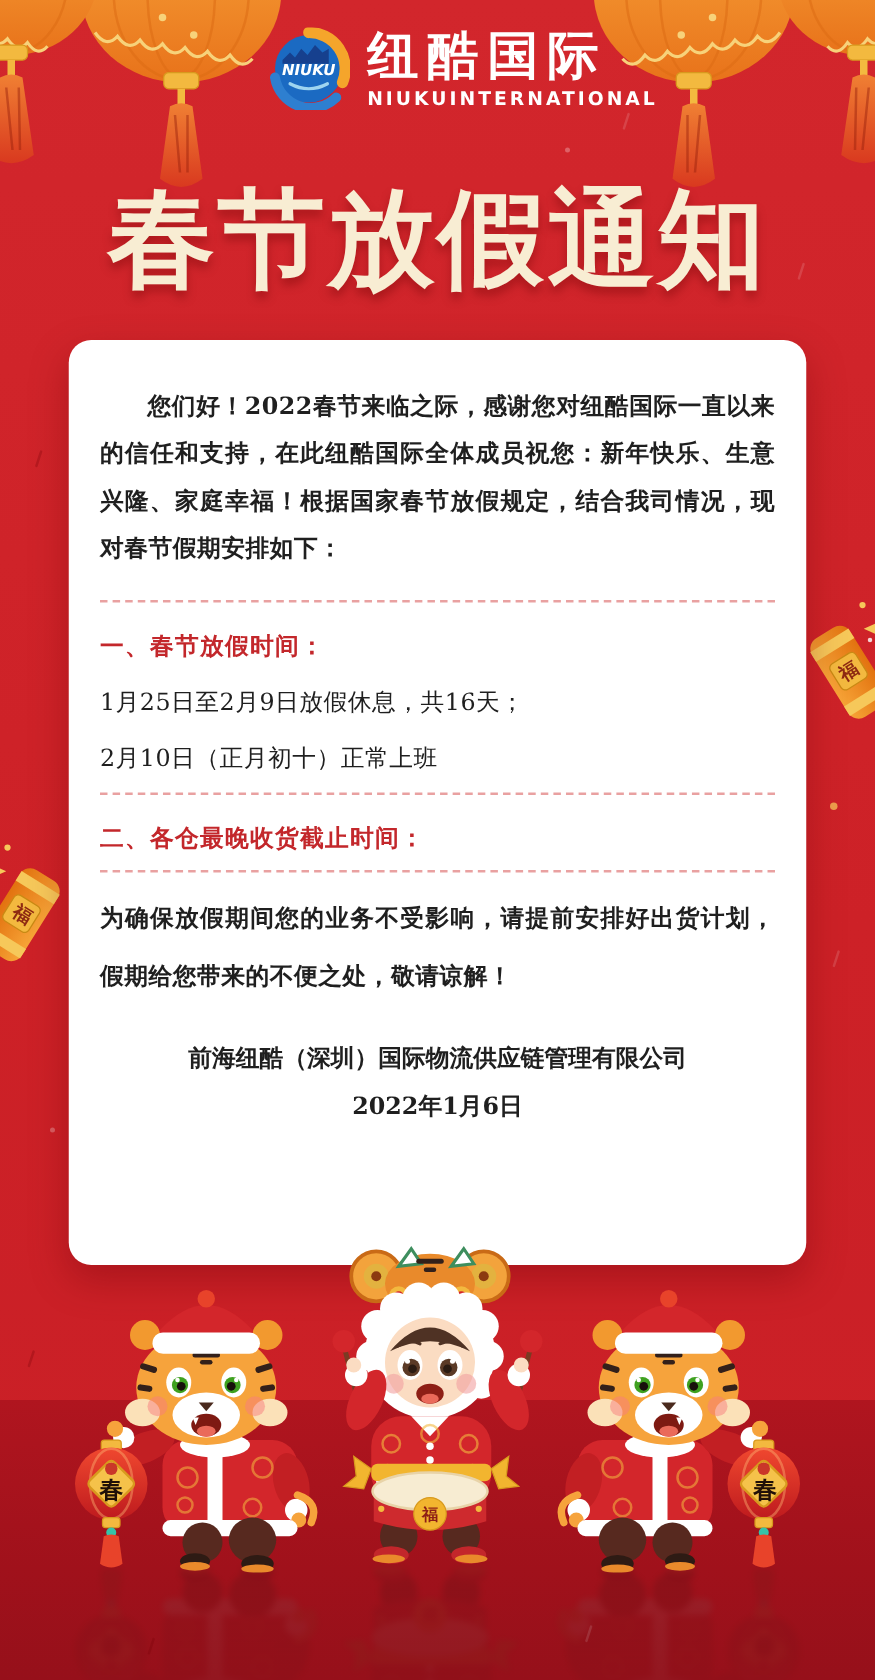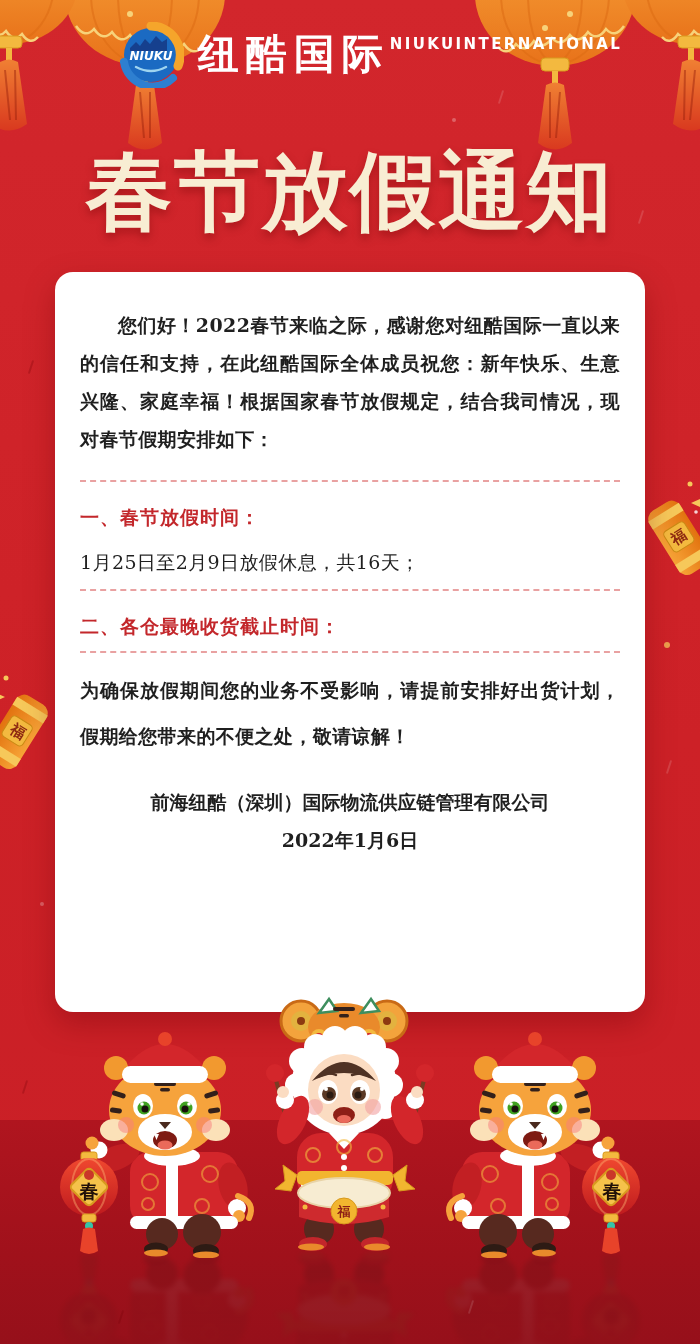--- a/index.html
+++ b/index.html
@@ -13,21 +13,21 @@
   .sp{position:absolute;border-radius:50%;pointer-events:none;}
   .sp.w{background:rgba(255,255,255,.28);}
   .sp.g{background:rgba(247,200,90,.75);}
   .streak{position:absolute;width:2px;height:14px;background:rgba(255,255,255,.14);
     transform:rotate(18deg);border-radius:2px;pointer-events:none;}
   .streak.d{background:rgba(120,0,8,.28);}
 
   
   .logo-row{position:absolute;top:22px;left:0;width:700px;display:flex;justify-content:center;
     align-items:center;gap:14px;z-index:4;padding-left:20px;}
-  .brand{display:flex;flex-direction:row;align-items:flex-start;color:#fff;
+  .brand{display:flex;flex-direction:column;align-items:flex-start;color:#fff;
     font-family:"DejaVu Sans","Liberation Sans",sans-serif;}
   .brand-cn{font-size:41px;font-weight:700;letter-spacing:7px;line-height:1.1;}
   .brand-en{font-size:15px;font-weight:700;letter-spacing:2.4px;margin-top:3px;}
 
   
   .main-title{position:absolute;top:134px;left:0;width:700px;text-align:center;z-index:4;
     font-size:86px;font-weight:700;color:#f8edd3;letter-spacing:2px;
     text-shadow:0 5px 8px rgba(100,0,0,.35);}
 
   
@@ -226,20 +226,21 @@
     </div>
   </div>
 
   <div class="main-title">春节放假通知</div>
 
   <div class="card">
     <p class="intro">您们好！2022春节来临之际，感谢您对纽酷国际一直以来的信任和支持，在此纽酷国际全体成员祝您：新年快乐、生意兴隆、家庭幸福！根据国家春节放假规定，结合我司情况，现对春节假期安排如下：</p>
     <hr class="divider d1">
     <div class="sec-head s1">一、春节放假时间：</div>
     <div class="item">1月25日至2月9日放假休息，共16天；</div>
+    <div class="item">2月10日（正月初十）正常上班</div>
     <hr class="divider d2">
     <div class="sec-head s2">二、各仓最晚收货截止时间：</div>
     <hr class="divider d3">
     <p class="closing">为确保放假期间您的业务不受影响，请提前安排好出货计划，假期给您带来的不便之处，敬请谅解！</p>
     <div class="sig company">前海纽酷（深圳）国际物流供应链管理有限公司</div>
     <div class="sig date">2022年1月6日</div>
   </div>
 
   <div class="char char-tiger-left">
     <svg width="210" height="228" viewBox="0 0 210 228">

